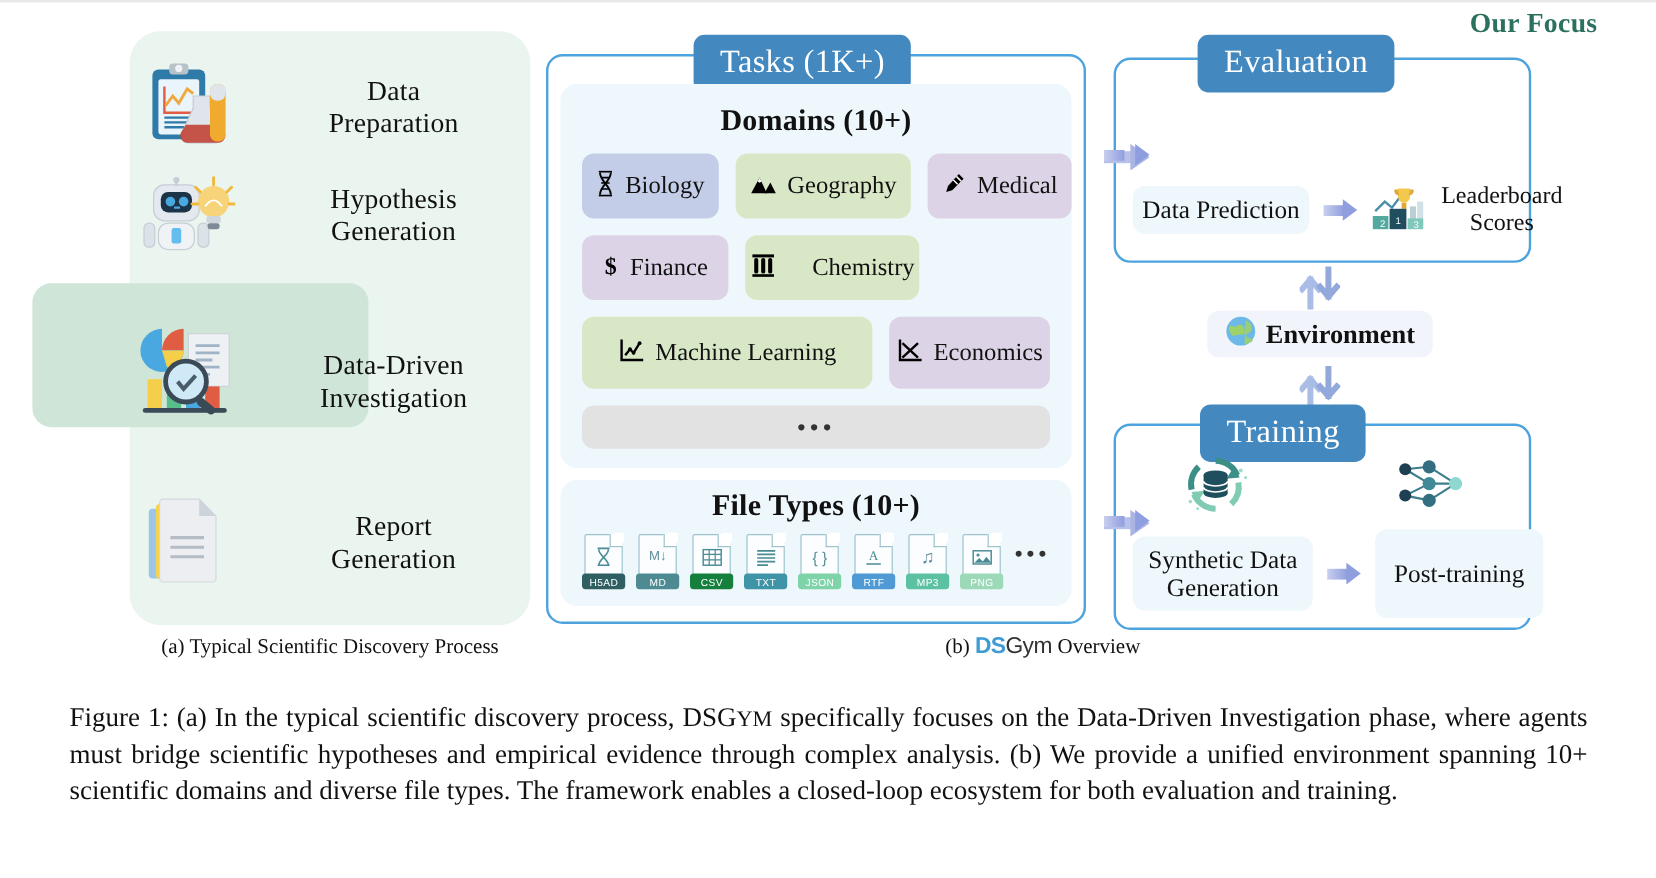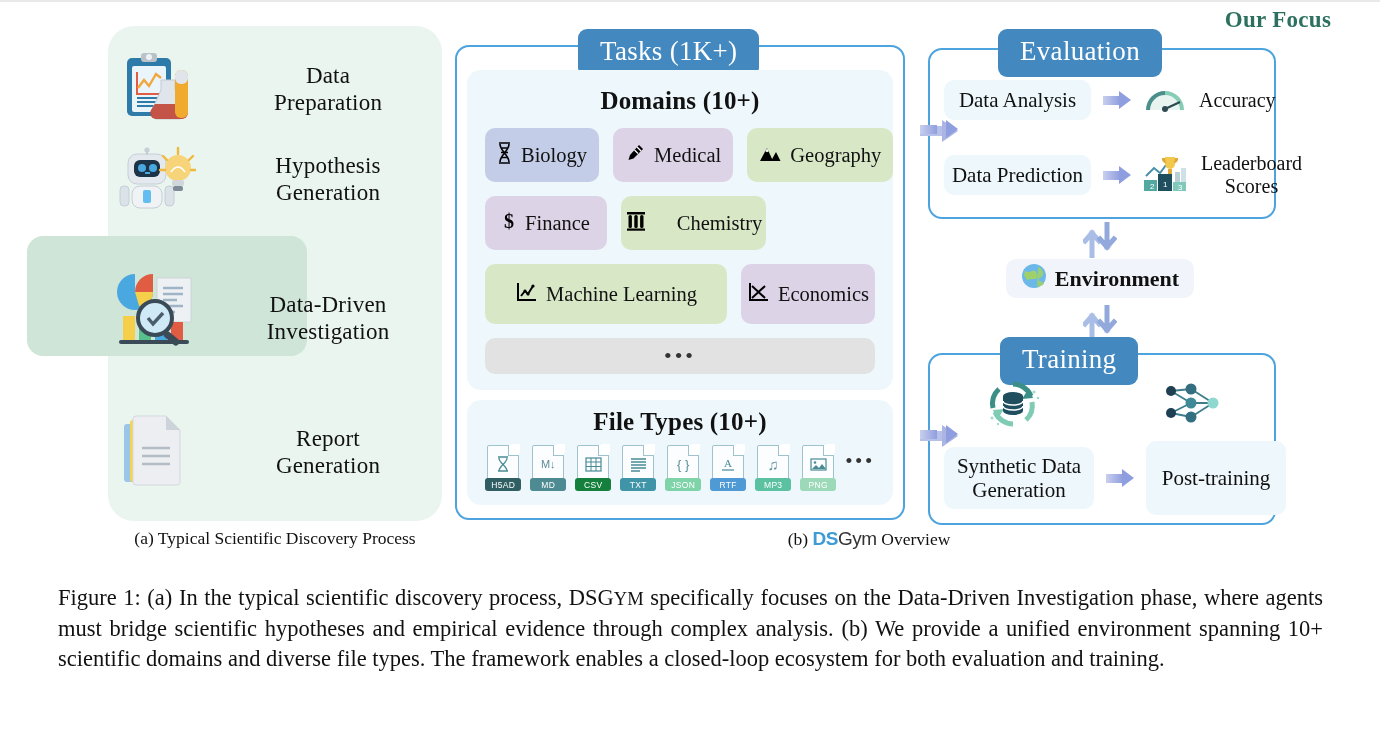--- a/index.html
+++ b/index.html
@@ -280,39 +280,39 @@
       <div class="chip-row">
         <div class="chip" style="background:#c3cde8; width:122px;">
           <span class="chip-ico">
             <svg width="15" height="22" viewBox="0 0 15 22">
               <path d="M2 1 h11 M2 21 h11 M3 2 c0 7 9 11 9 18 M12 2 c0 7-9 11-9 18" stroke="#000" stroke-width="1.6" fill="none"></path>
               <path d="M4.5 6 h6 M4 10.5 h7 M4.5 15.5 h6" stroke="#000" stroke-width="1.4"></path>
             </svg>
           </span>
           <span>Biology</span>
         </div>
+        <div class="chip" style="background:#d8e8c7; width:154px;">
+          <span class="chip-ico">
+            <svg width="22" height="16" viewBox="0 0 22 16">
+              <path d="M1 15 L8 2 L14 15z" fill="#000"></path>
+              <path d="M12 15 L17 6 L21.5 15z" fill="#000"></path>
+              <path d="M6.4 5.2 l1.6-3 1.7 3 -1.7 1z" fill="#fff"></path>
+            </svg>
+          </span>
+          <span>Geography</span>
+        </div>
         <div class="chip" style="background:#ddd3e6; width:128px;">
           <span class="chip-ico">
             <svg width="20" height="20" viewBox="0 0 20 20">
               <path d="M14 2 l4 4 -9.5 9.5 -5 1.5 1.5-5z" fill="#000"></path>
               <path d="M12 4 l4 4" stroke="#fff" stroke-width="1.3"></path>
               <path d="M9.5 7 l3.5 3.5" stroke="#fff" stroke-width="1.2"></path>
             </svg>
           </span>
           <span>Medical</span>
-        </div>
-        <div class="chip" style="background:#d8e8c7; width:154px;">
-          <span class="chip-ico">
-            <svg width="22" height="16" viewBox="0 0 22 16">
-              <path d="M1 15 L8 2 L14 15z" fill="#000"></path>
-              <path d="M12 15 L17 6 L21.5 15z" fill="#000"></path>
-              <path d="M6.4 5.2 l1.6-3 1.7 3 -1.7 1z" fill="#fff"></path>
-            </svg>
-          </span>
-          <span>Geography</span>
         </div>
       </div>
 
       <div class="chip-row">
         <div class="chip" style="background:#ddd3e6; width:122px;">
           <span class="chip-ico">
             <svg width="14" height="22" viewBox="0 0 14 22">
               <text x="7" y="18" font-size="20" font-family="Liberation Serif, serif" font-weight="bold" text-anchor="middle" fill="#000">$</text>
             </svg>
           </span>
@@ -439,34 +439,20 @@
     <span>(b)</span>
     <span class="ds-logo">
       <span class="ds-d">DS</span><span class="ds-gym">Gym</span>
     </span>
     <span>Overview</span>
   </div>
 
   <div class="panel-eval"></div>
   <div class="pill-title eval-pill">Evaluation</div>
 
-  <div class="eval-row" style="left:944px; top:80px;">
-    <div class="soft-box" style="width:147px; height:40px;">Data Analysis</div>
-    <div class="arrow-r"></div>
-    <div>
-      <svg width="44" height="30" viewBox="0 0 44 30">
-        <path d="M3 27 a19 19 0 0 1 38 0z" fill="#e8f4f0"></path>
-        <path d="M3 27 a19 19 0 0 1 19-19 v4 a15 15 0 0 0-15 15z" fill="#4b8f8c"></path>
-        <path d="M22 8 a19 19 0 0 1 19 19 h-4 a15 15 0 0 0-15-15z" fill="#86cdb6"></path>
-        <path d="M22 26 L37 19" stroke="#2d4a52" stroke-width="2.2"></path>
-        <circle cx="22" cy="26" r="3" fill="#2d4a52"></circle>
-      </svg>
-    </div>
-    <div class="metric-label">Accuracy</div>
-  </div>
 
   <div class="eval-row" style="left:944px; top:152px;">
     <div class="soft-box" style="width:147px; height:40px;">Data Prediction</div>
     <div class="arrow-r"></div>
     <div>
       <svg width="46" height="38" viewBox="0 0 46 38">
         <path d="M3 22 l8-8 6 5 9-12" stroke="#4a8fa8" stroke-width="2" fill="none"></path>
         <path d="M22 3 h10 v7 a5 5 0 0 1-10 0z" fill="#f2c94c"></path>
         <path d="M22 4 h-3 a4 4 0 0 0 4 5z M32 4 h3 a4 4 0 0 1-4 5z" fill="#e0a93a"></path>
         <rect x="25" y="15" width="4" height="5" fill="#e0a93a"></rect>

